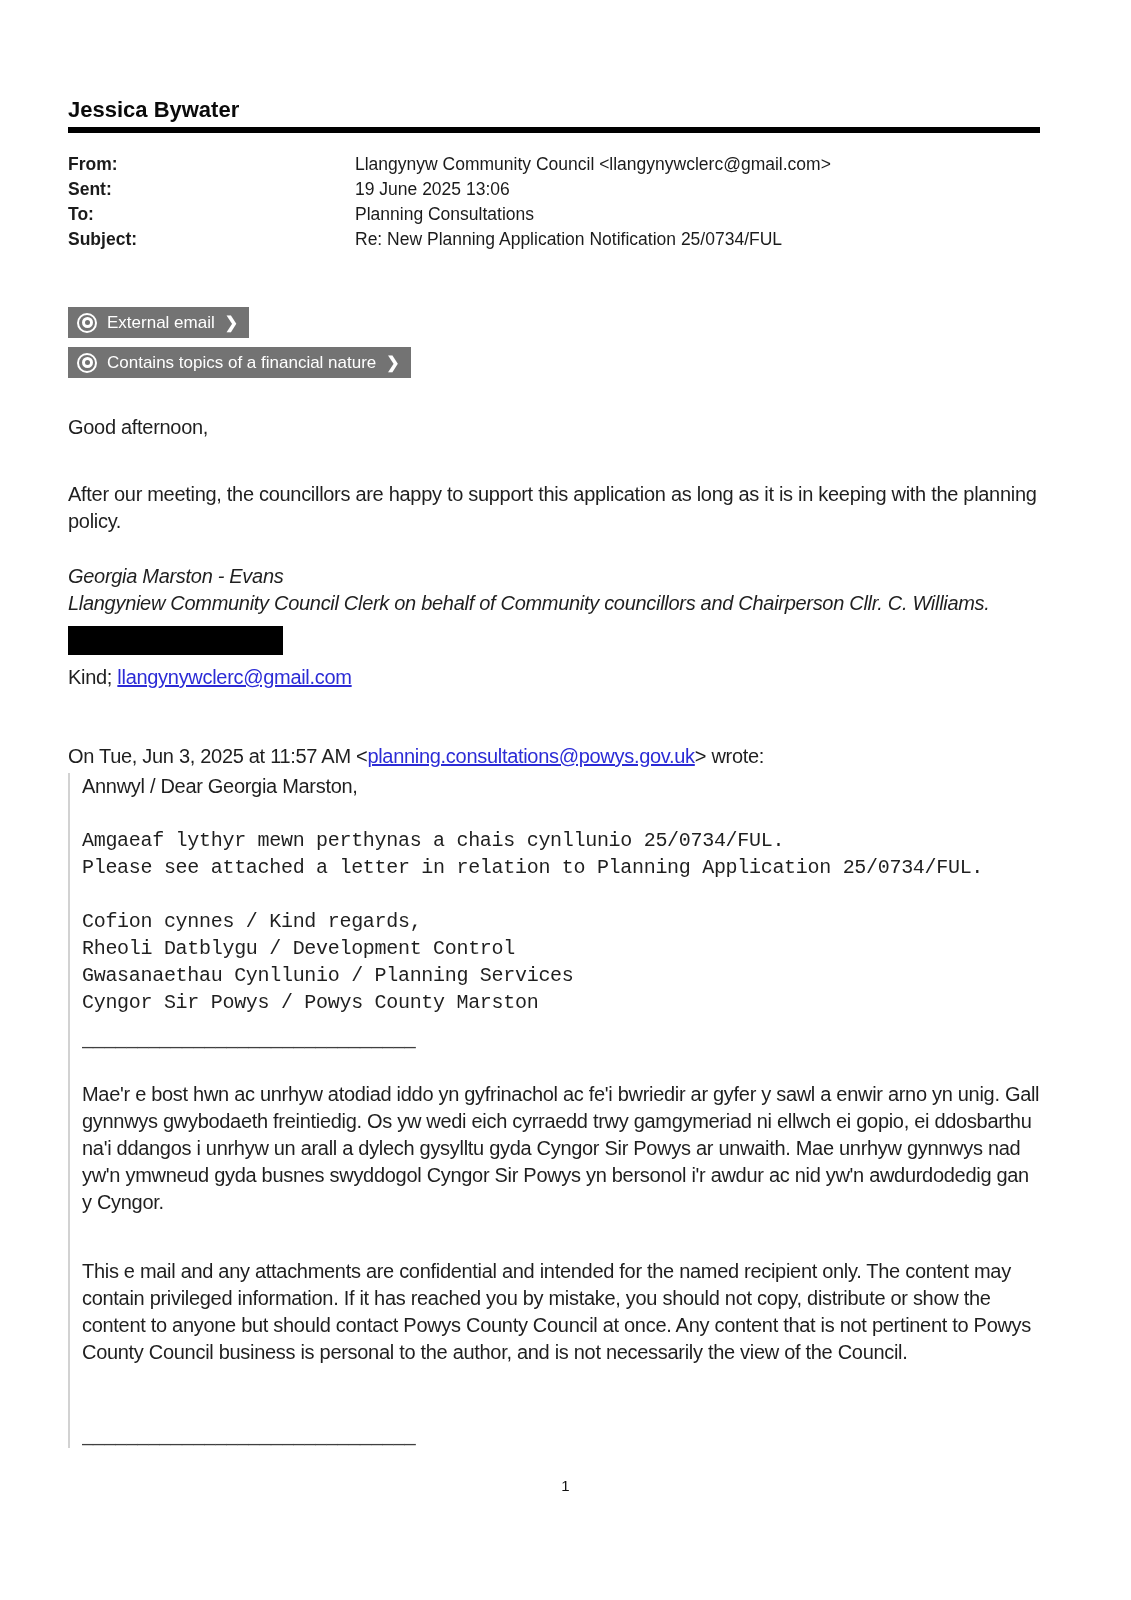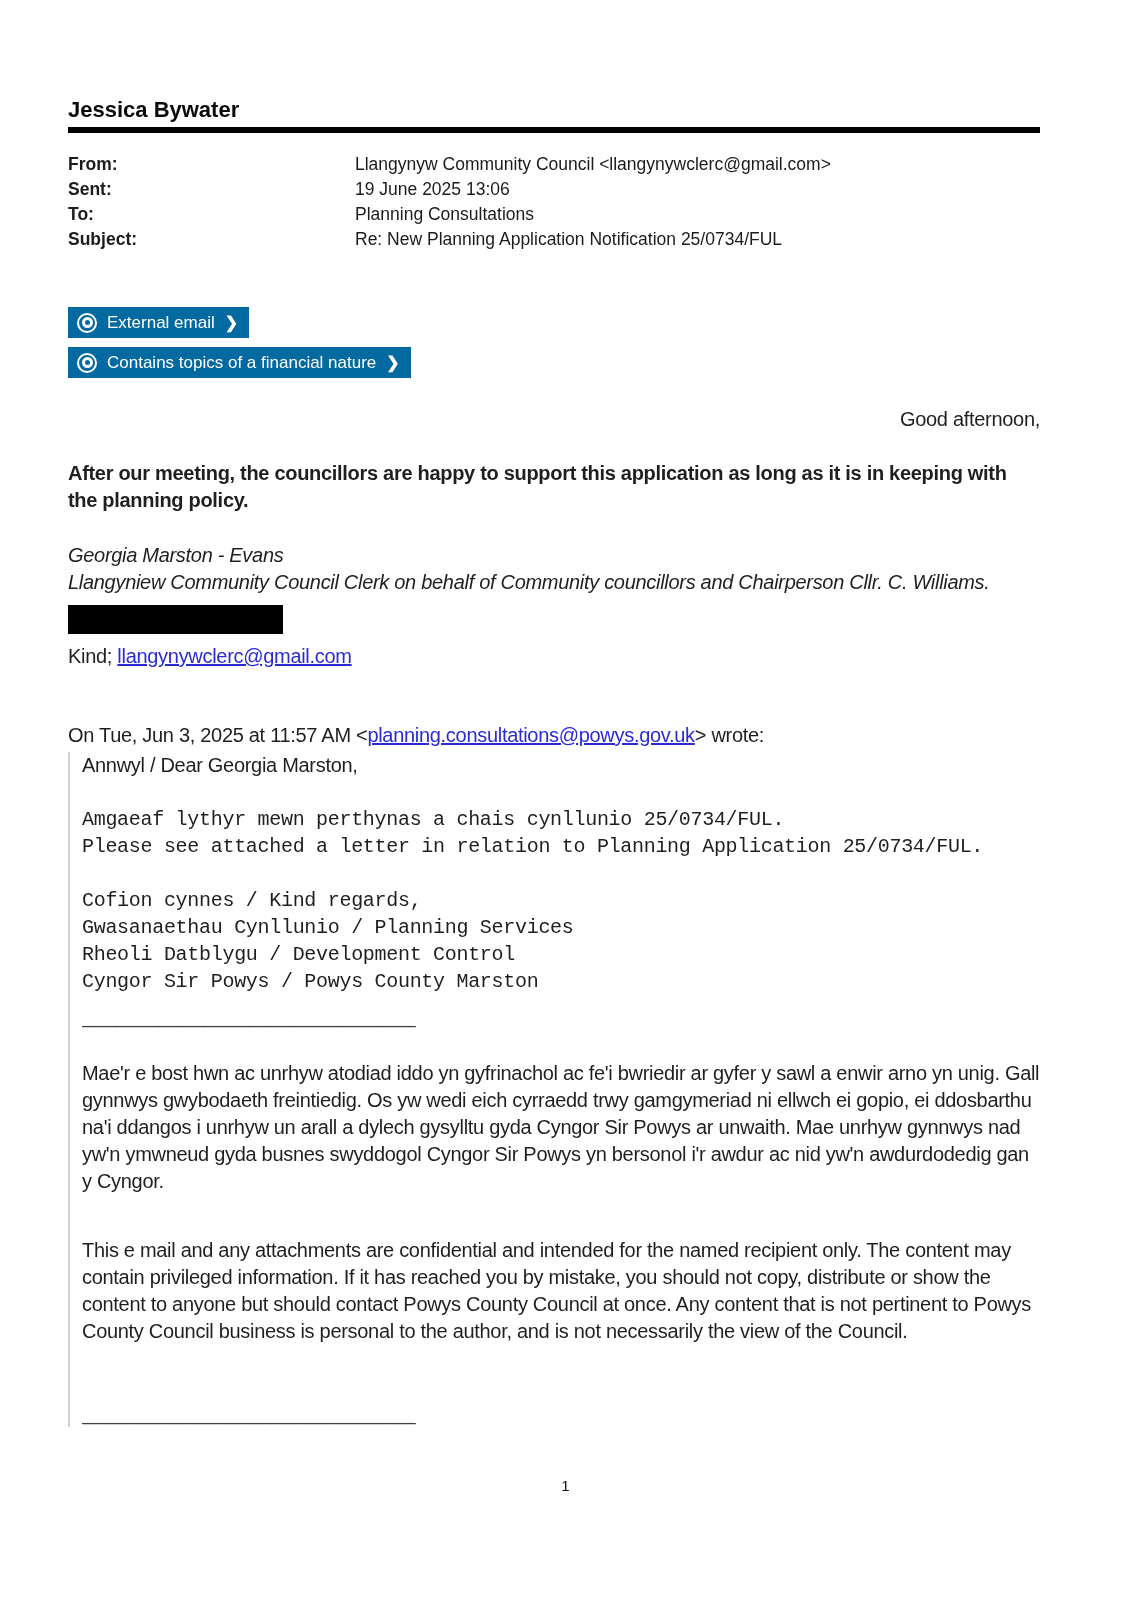--- a/index.html
+++ b/index.html
@@ -25,41 +25,41 @@
   .meta { margin-top:19px; font-size:17.5px; }
   .meta-row { display:flex; line-height:25px; }
   .meta-label { width:287px; font-weight:700; flex:0 0 287px; }
   .meta-value { flex:1; }
 
   .banners { margin-top:55px; }
   .banner {
     display:flex; align-items:center; gap:10px;
     width:fit-content; height:31px;
     padding:0 11px 0 9px;
-    background:#0369a1; color:#ffffff;
+    background:#737373; color:#ffffff;
     font-size:17px;
     margin-bottom:9px;
     border:none; cursor:pointer;
     font-family:"Liberation Sans", sans-serif;
   }
   .shield-icon {
     width:20px; height:20px; flex:0 0 20px;
     border:2px solid #ffffff; border-radius:50%;
     display:flex; align-items:center; justify-content:center;
   }
   .shield-icon::after {
     content:""; width:5px; height:5px;
     border:3px solid #ffffff; border-radius:50%;
   }
   .chevron-glyph { font-size:16px; font-weight:700; line-height:1; }
 
   .bodytext { font-size:20px; line-height:27px; letter-spacing:-0.3px; color:#1f1f1f; }
 
-  .greeting { margin-top:28px;text-align:right; }
-  .para1 { margin-top:27px;font-weight:bold; }
+  .greeting { margin-top:36px; }
+  .para1 { margin-top:40px; }
   .signature { margin-top:28px; font-style:italic; }
   .redaction-bar { margin-top:9px; width:215px; height:29px; background:#000000; }
   .email-line { margin-top:9px; }
   a.link { color:#2b2bd6; text-decoration:underline; cursor:pointer; }
 
   .quote-intro { margin-top:52px; }
   .quote-block {
     margin-top:3px;
     border-left:2px solid #d2d2d2;
     padding-left:12px;
@@ -146,22 +146,22 @@
     <div class="bodytext quote-block">
       <div>Annwyl / Dear Georgia Marston,</div>
 
       <div class="quote-gap27">
         <div>Amgaeaf lythyr mewn perthynas a chais cynllunio 25/0734/FUL.</div>
         <div>Please see attached a letter in relation to Planning Application 25/0734/FUL.</div>
       </div>
 
       <div class="quote-gap27">
         <div>Cofion cynnes / Kind regards,</div>
+        <div>Rheoli Datblygu / Development Control</div>
         <div>Gwasanaethau Cynllunio / Planning Services</div>
-        <div>Rheoli Datblygu / Development Control</div>
         <div>Cyngor Sir Powys / Powys County Marston</div>
       </div>
 
       <div class="separator-line">______________________________</div>
 
       <div class="disclaimer-cy">Mae'r e bost hwn ac unrhyw atodiad iddo yn gyfrinachol ac fe'i bwriedir ar gyfer y sawl a enwir arno yn unig. Gall gynnwys gwybodaeth freintiedig. Os yw wedi eich cyrraedd trwy gamgymeriad ni ellwch ei gopio, ei ddosbarthu na'i ddangos i unrhyw un arall a dylech gysylltu gyda Cyngor Sir Powys ar unwaith. Mae unrhyw gynnwys nad yw'n ymwneud gyda busnes swyddogol Cyngor Sir Powys yn bersonol i'r awdur ac nid yw'n awdurdodedig gan y Cyngor.</div>
 
       <div class="disclaimer-en">This e mail and any attachments are confidential and intended for the named recipient only. The content may contain privileged information. If it has reached you by mistake, you should not copy, distribute or show the content to anyone but should contact Powys County Council at once. Any content that is not pertinent to Powys County Council business is personal to the author, and is not necessarily the view of the Council.</div>
 
       <div class="separator-line separator-bottom">______________________________</div>

